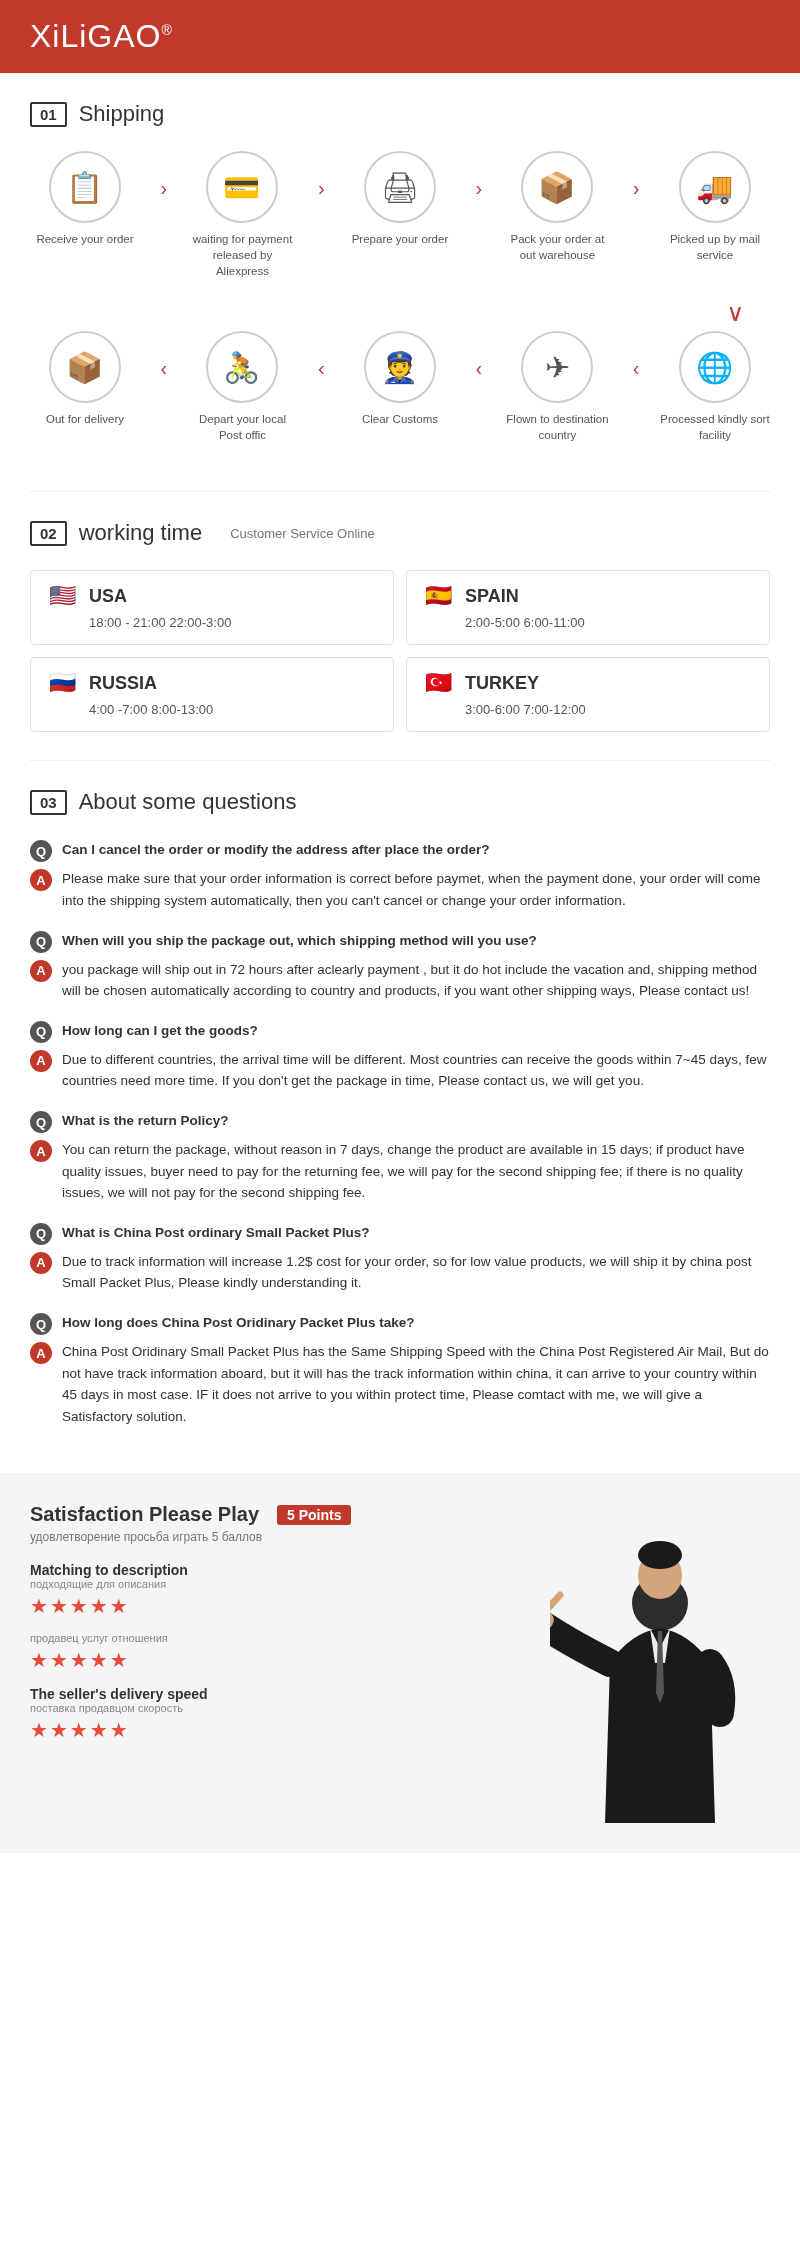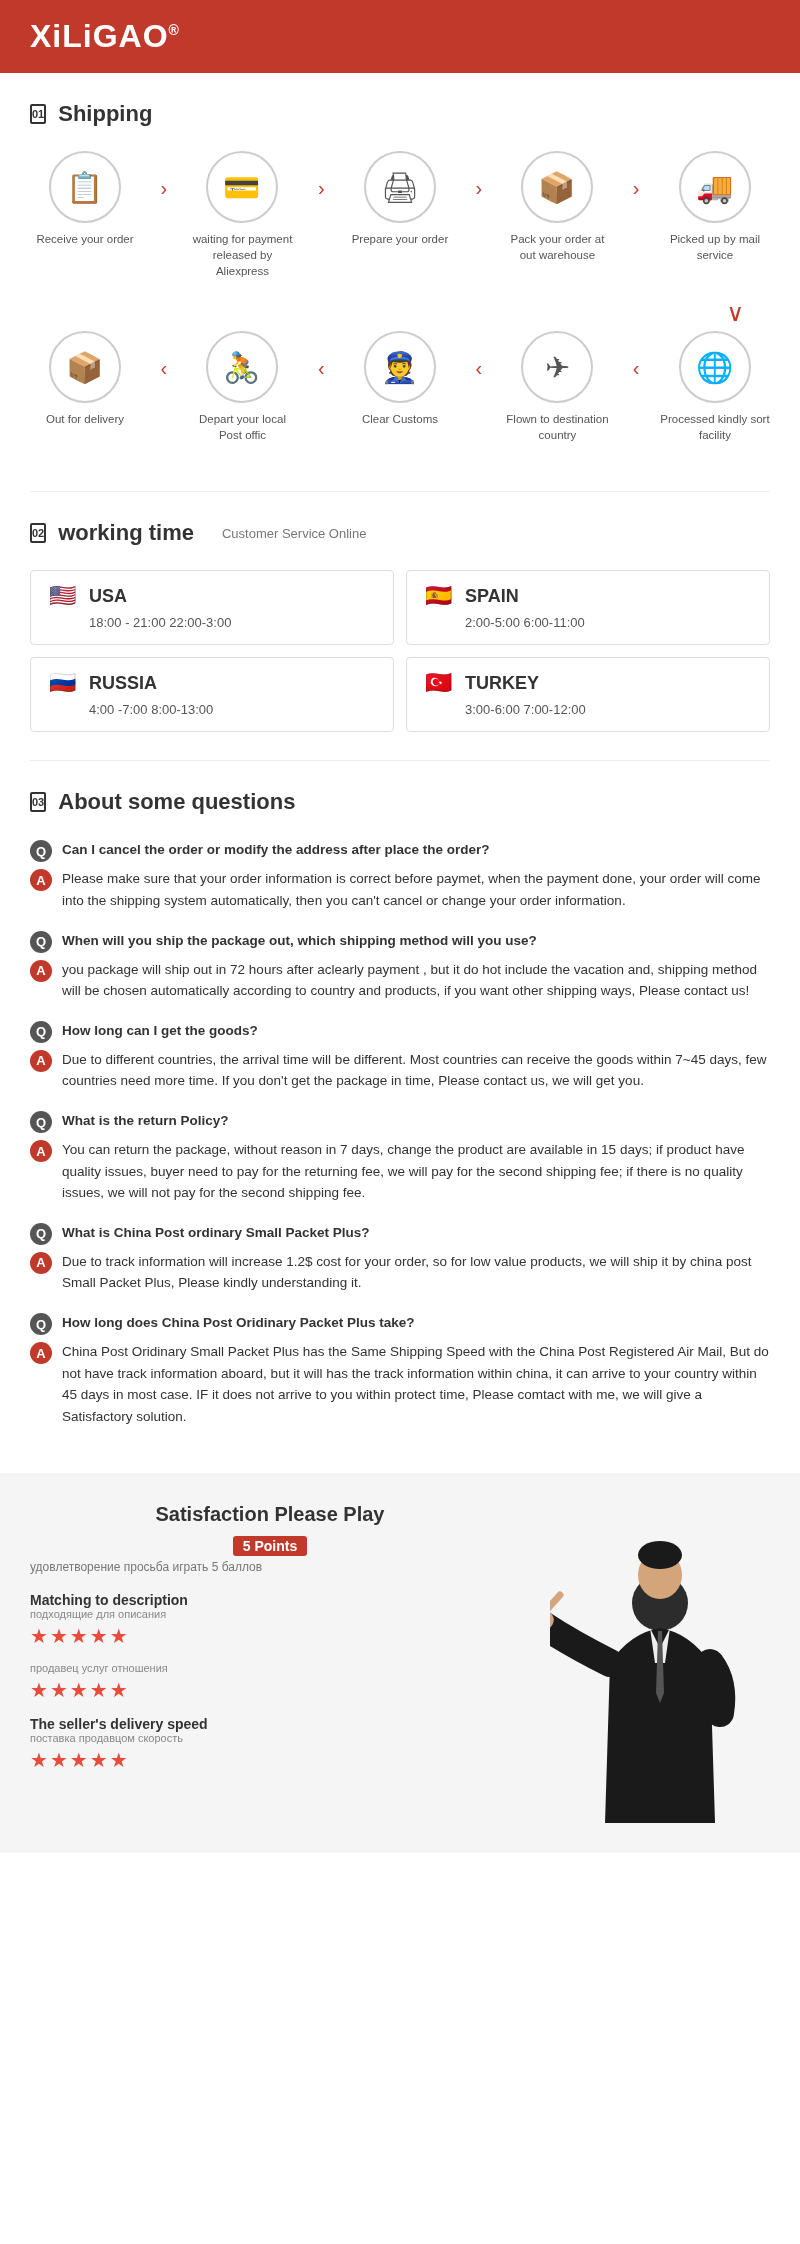--- a/index.html
+++ b/index.html
@@ -8,45 +8,45 @@
     
     .header {
       background: #c0392b;
       padding: 18px 30px;
       display: flex;
       align-items: center;
     }
     .header-logo {
       color: #fff;
       font-size: 32px;
-      font-weight: bold;
+      font-weight: normal;
       letter-spacing: 1px;
     }
     .header-logo sup {
       font-size: 14px;
     }
 
     
     .section { padding: 28px 30px; }
     .section-title {
       display: flex;
       align-items: center;
       margin-bottom: 24px;
       gap: 12px;
     }
     .section-num {
       border: 2px solid #333;
-      padding: 2px 0;
-      font-size: 11px;
+      padding: 2px 8px;
+      font-size: 15px;
       font-weight: bold;
       border-radius: 2px;
     }
     .section-name {
       font-size: 22px;
-      font-weight: bold;
+      font-weight: normal;
     }
     .section-sub {
       font-size: 13px;
       color: #777;
       margin-left: 16px;
       text-align: center;
     }
 
     
     .shipping-row {
@@ -171,23 +171,22 @@
       justify-content: space-between;
       align-items: flex-start;
     }
     .satisfaction-left { flex: 1; }
     .satisfaction-title {
       font-size: 20px;
       font-weight: bold;
       color: #333;
       display: flex;
       align-items: center;
-      gap: 10px;
+      gap: 18px;
       margin-bottom: 4px;
-      flex-direction: column;
     }
     .points-badge {
       background: #c0392b;
       color: #fff;
       padding: 2px 10px;
       border-radius: 3px;
       font-size: 14px;
     }
     .satisfaction-sub {
       font-size: 12px;

